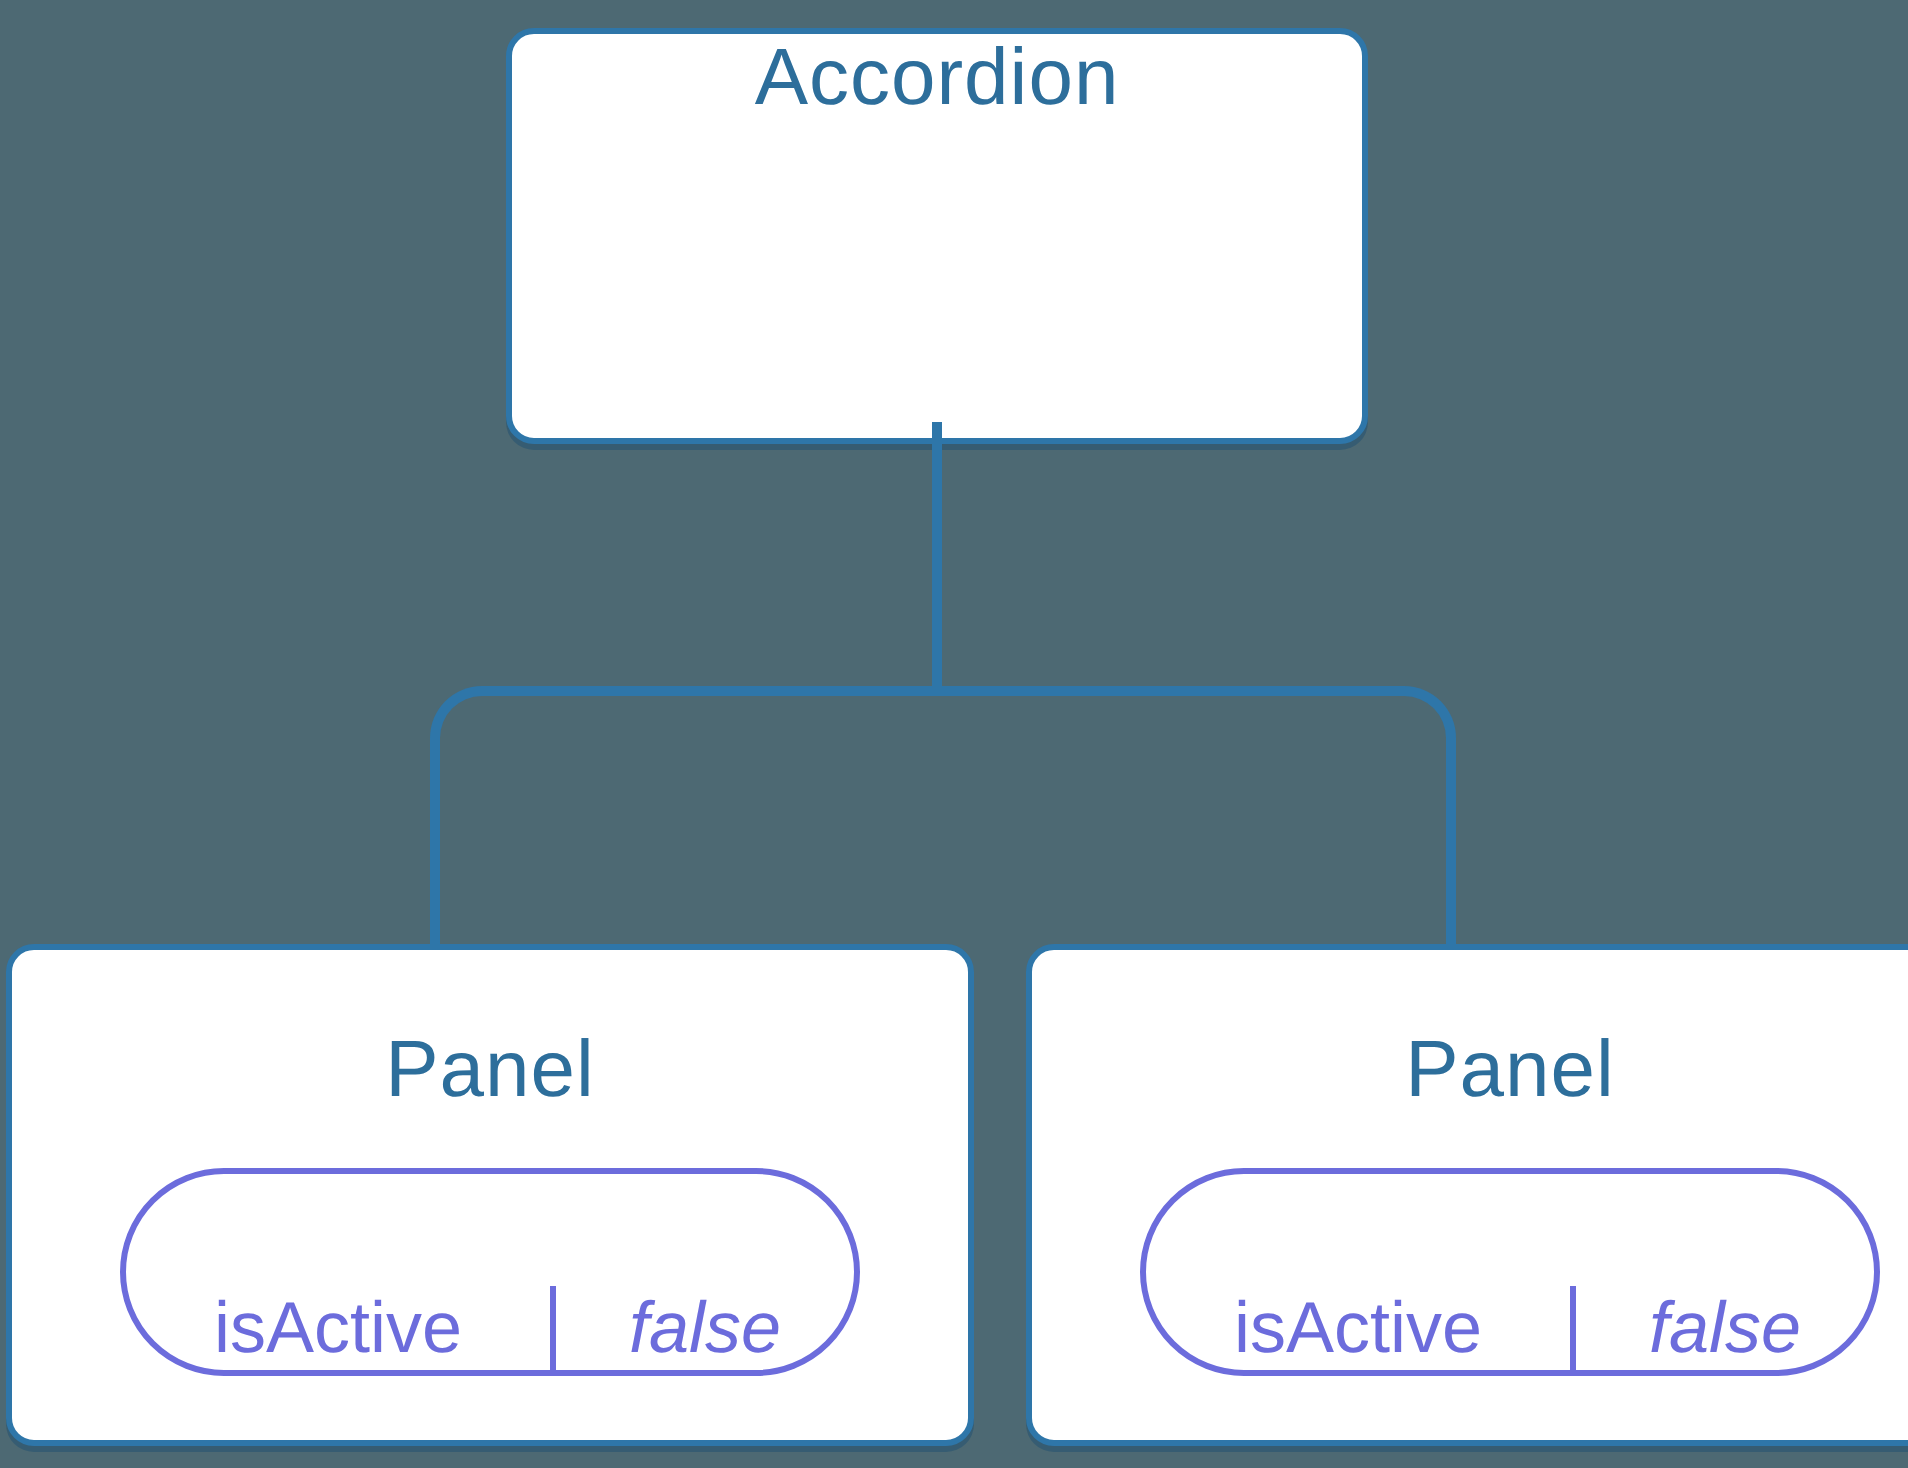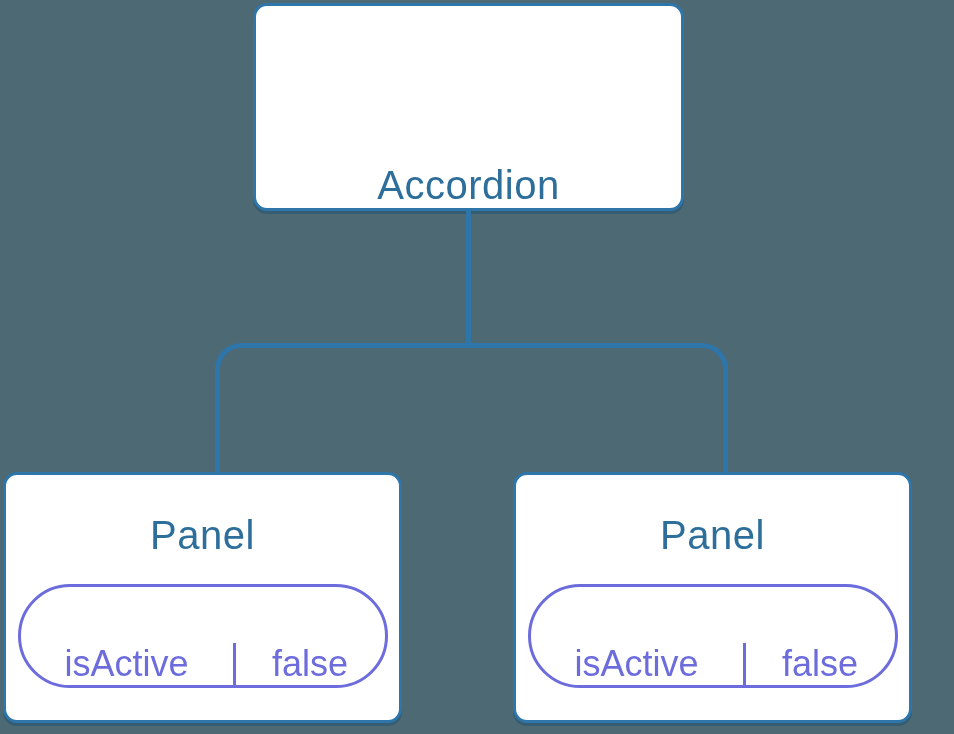--- a/index.html
+++ b/index.html
@@ -23,22 +23,22 @@
     background:var(--background);
   }
   .box{
     position:absolute;
     background:var(--box-background);
     border:3px solid var(--box-border);
     border-radius:14px;
     box-shadow:0 3px 0 rgba(27,77,112,0.45);
   }
   .root-box{
-    left:253px;top:3px;width:431px;height:208px;
-    display:flex;align-items:flex-end;justify-content:center;
+    left:253px;top:14px;width:431px;height:208px;
+    display:flex;align-items:flex-start;justify-content:center;
   }
   .box-label{
     color:var(--label-text);
     font-size:40px;
     font-weight:500;
     letter-spacing:0.5px;
   }
   .stem{
     position:absolute;
     left:466px;top:211px;width:5px;height:134px;
@@ -46,21 +46,21 @@
   }
   .bracket{
     position:absolute;
     left:215px;top:343px;width:513px;height:130px;
     border-top:5px solid var(--connector);
     border-left:5px solid var(--connector);
     border-right:5px solid var(--connector);
     border-radius:26px 26px 0 0;
   }
   .panel-box{
-    top:472px;width:399px;height:251px;
+    top:472px;width:484px;height:251px;
     display:flex;flex-direction:column;align-items:center;
   }
   .panel-left{left:3px}
   .panel-right{left:513px}
   .panel-box .box-label{
     margin-top:38px;
     line-height:1.1;
   }
   .pill{
     margin-top:27px;
@@ -79,20 +79,21 @@
     font-size:36px;
     font-weight:500;
   }
   .pill-value{
     flex:1;
     border-left:3px solid var(--state-border);
     display:flex;align-items:center;justify-content:center;
     color:var(--state-text);
     font-size:36px;
     font-weight:500;
+    font-style:italic;
   }
 </style>
 </head>
 <body>
 
 <div class="canvas">
 
   <div class="box root-box">
     <span class="box-label">Accordion</span>
   </div>

